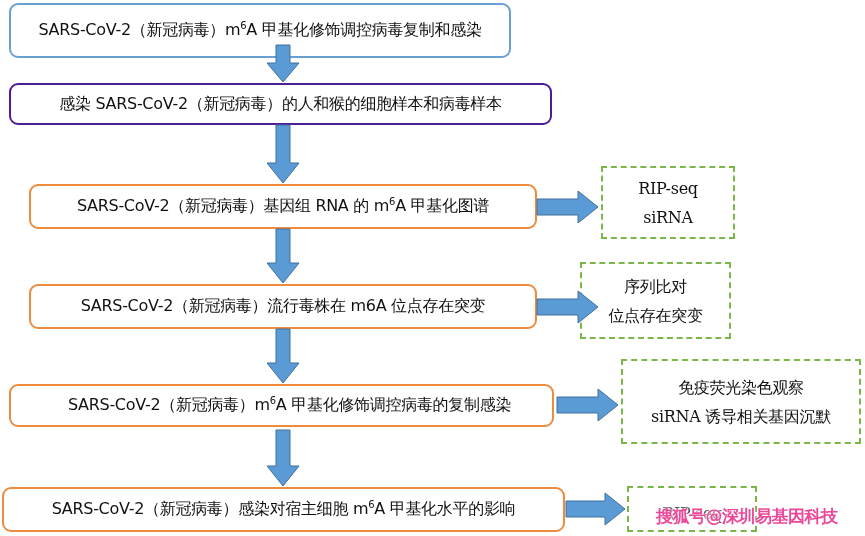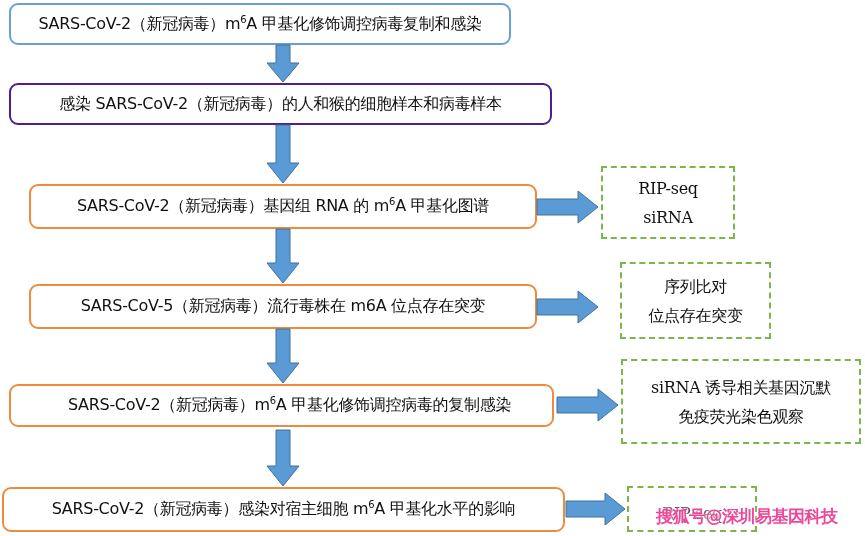--- a/index.html
+++ b/index.html
@@ -30,57 +30,57 @@
     position: absolute; left: 656px; top: 505px;
     font-size: 17px; font-weight: bold; color: #ec4899;
     white-space: nowrap; letter-spacing: -0.5px;
     text-shadow: 0 0 2px #fff, 0 0 2px #fff;
   }
   sup { font-size: 10px; line-height: 0; }
 </style>
 </head>
 <body>
 
-<div class="box blue" style="left:9px;top:3px;width:502px;height:42px;text-align:right;">
+<div class="box blue" style="left:9px;top:3px;width:502px;height:55px;text-align:right;">
   <span><span>SARS-CoV-2（新冠病毒）m</span><sup>6</sup><span>A 甲基化修饰调控病毒复制和感染</span></span>
 </div>
 
 <div class="box green" style="left:9px;top:83px;width:543px;height:42px;">
   <span>感染 SARS-CoV-2（新冠病毒）的人和猴的细胞样本和病毒样本</span>
 </div>
 
 <div class="box orange" style="left:29px;top:184px;width:508px;height:45px;">
   <span><span>SARS-CoV-2（新冠病毒）基因组 RNA 的 m</span><sup>6</sup><span>A 甲基化图谱</span></span>
 </div>
 
 <div class="box orange" style="left:29px;top:284px;width:508px;height:45px;">
-  <span>SARS-CoV-5（新冠病毒）流行毒株在 m6A 位点存在突变</span>
+  <span>SARS-CoV-2（新冠病毒）流行毒株在 m6A 位点存在突变</span>
 </div>
 
 <div class="box orange" style="left:9px;top:384px;width:545px;height:43px;padding-left:16px;">
   <span><span>SARS-CoV-2（新冠病毒）m</span><sup>6</sup><span>A 甲基化修饰调控病毒的复制感染</span></span>
 </div>
 
 <div class="box orange" style="left:2px;top:487px;width:563px;height:45px;">
   <span><span>SARS-CoV-2（新冠病毒）感染对宿主细胞 m</span><sup>6</sup><span>A 甲基化水平的影响</span></span>
 </div>
 
 <div class="side" style="left:601px;top:166px;width:134px;height:73px;">
   <span>RIP-seq</span>
   <span>siRNA</span>
 </div>
 
-<div class="side" style="left:620px;top:262px;width:151px;height:77px;">
+<div class="side" style="left:580px;top:262px;width:151px;height:77px;">
   <span>序列比对</span>
   <span>位点存在突变</span>
 </div>
 
 <div class="side" style="left:621px;top:359px;width:240px;height:85px;">
+  <span>免疫荧光染色观察</span>
   <span>siRNA 诱导相关基因沉默</span>
-  <span>免疫荧光染色观察</span>
 </div>
 
 <div class="side" style="left:627px;top:486px;width:130px;height:46px;justify-content:flex-end;padding-bottom:2px;">
   <span style="color:#555;">RIP-seq</span>
 </div>
 
 <svg class="arrow" style="left:266px;top:45px;" width="34" height="38">
   <polygon points="10,0 24,0 24,18 33,18 17,37 1,18 10,18" fill="#5b9bd5" stroke="#41719c" stroke-width="1"></polygon>
 </svg>
 <svg class="arrow" style="left:266px;top:125px;" width="34" height="59">

